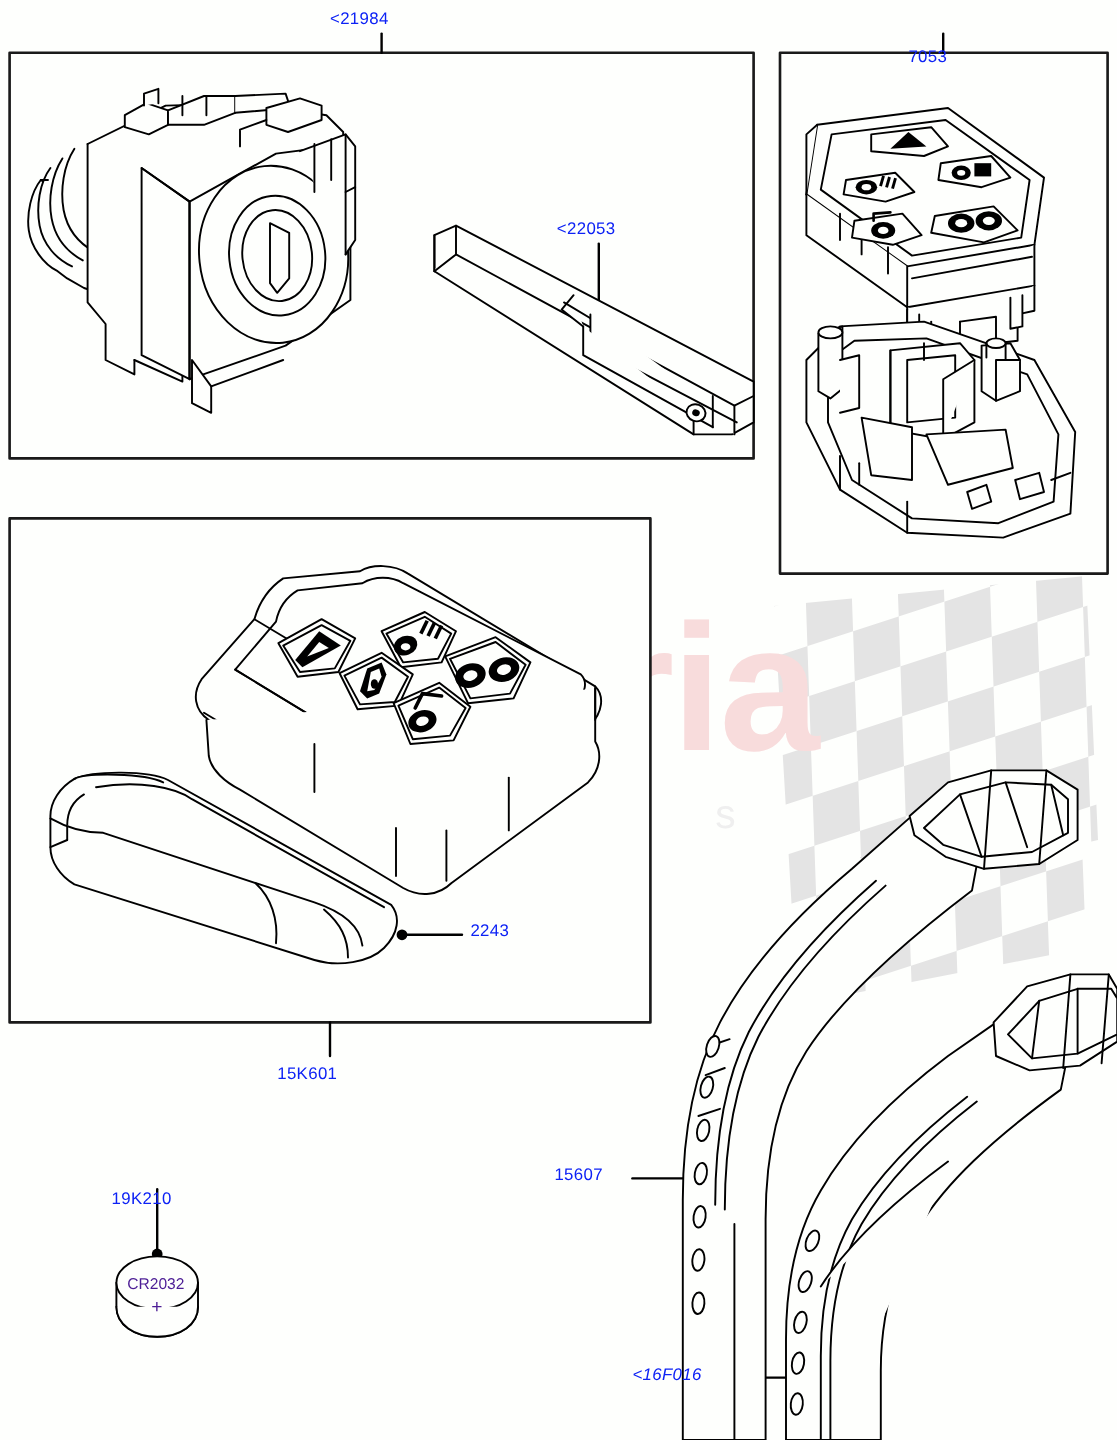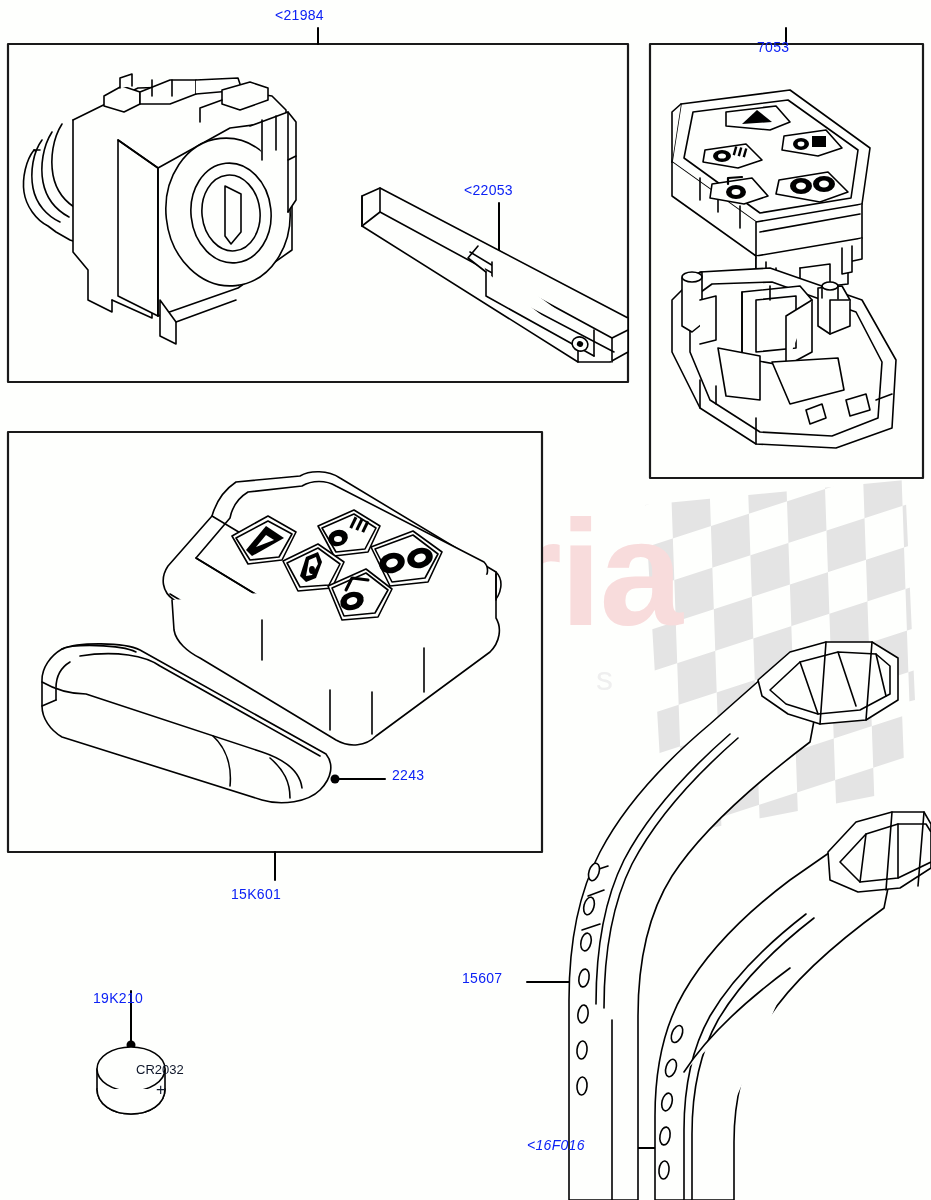--- a/index.html
+++ b/index.html
@@ -34,26 +34,25 @@
     position: absolute;
     color: #0D22F5;
     font-family: "Liberation Sans", sans-serif;
     font-size: 14px;
     letter-spacing: 0.3px;
     white-space: nowrap;
     line-height: 1;
   }
   .batt-text {
     position: absolute;
-    color: #0f172a;
+    color: #4c1d95;
     font-family: "Liberation Sans", sans-serif;
     font-size: 13px;
     white-space: nowrap;
     line-height: 1;
-    margin-left: 30px;
   }
 </style>
 </head>
 <body>
 
 <div id="diagram">
 
   <svg class="wm-layer" viewBox="0 0 931 1200" width="931" height="1200">
     <defs>
       <pattern id="checkerFlag" width="80" height="80" patternUnits="userSpaceOnUse" patternTransform="rotate(-18) skewX(-16)">

